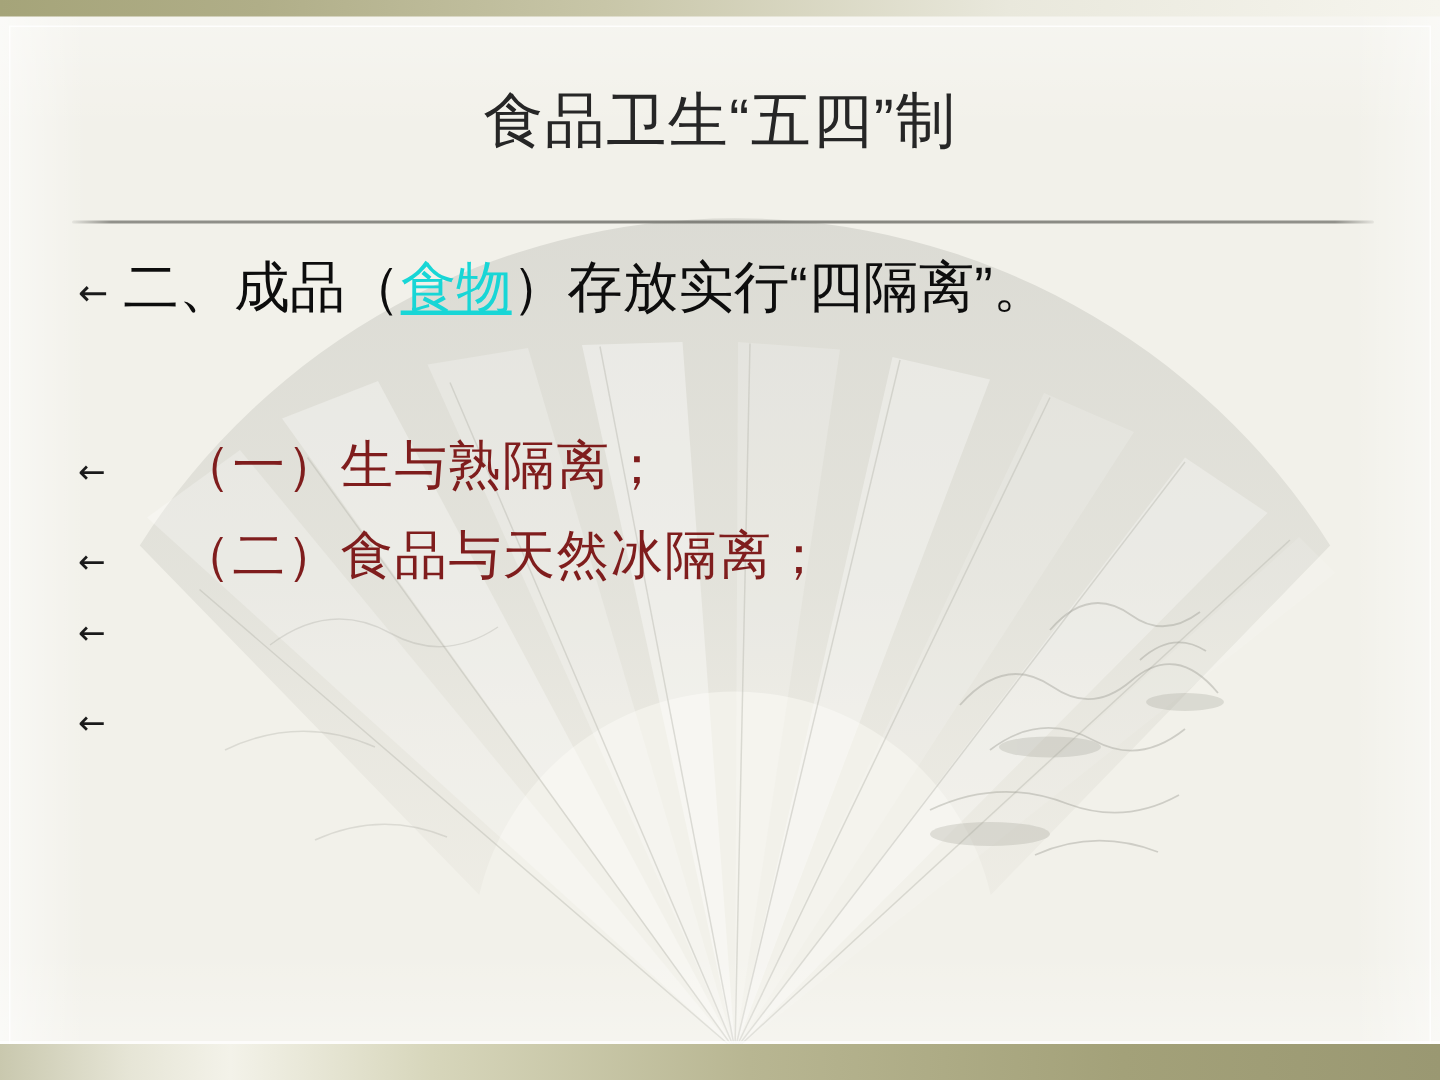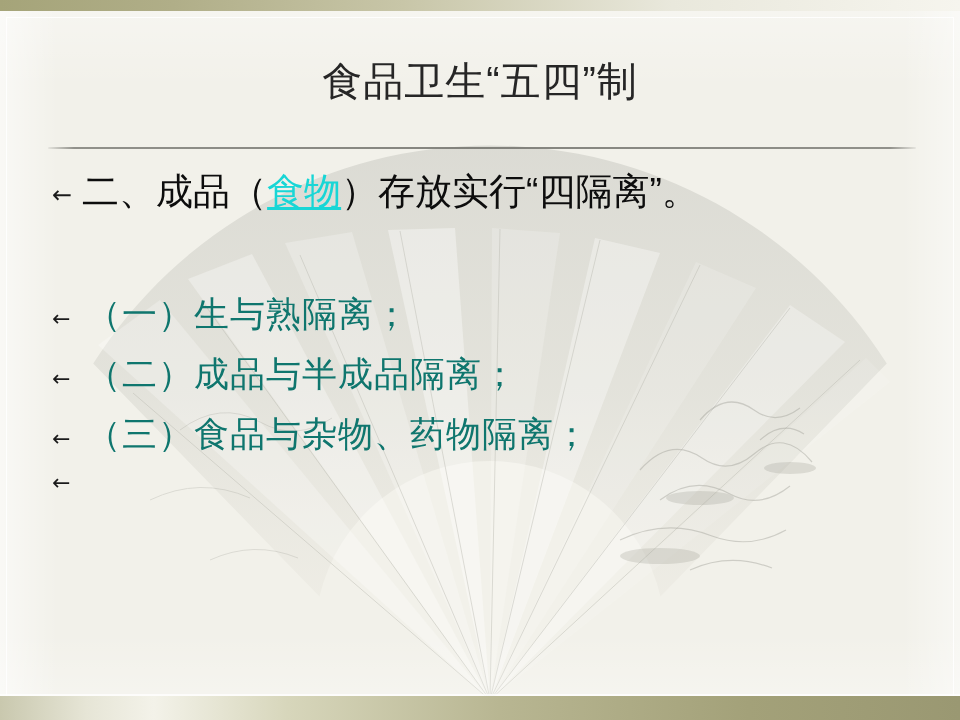--- a/index.html
+++ b/index.html
@@ -174,25 +174,26 @@
   }
   .bullet-mark {
     font-family: "DejaVu Sans", sans-serif;
     font-size: 22px;
     color: #1a1a1a;
     width: 34px;
     flex: 0 0 34px;
     line-height: 1;
   }
   .bullet-label {
-    font-family: Liberation Sans, sans-serif;
+    font-family: Liberation Mono, monospace;
     font-size: 35px;
-    color: #0f766e;
+    color: #7f1d1d;
     line-height: 1.25;
     letter-spacing: 1px;
+    margin-left: 33px;
   }
 </style>
 </head>
 <body>
 
 <div class="slide">
 
   <svg class="fan-watermark" viewBox="0 0 960 720" preserveAspectRatio="none">
     <defs>
       <clipPath id="fanClip">
@@ -292,32 +293,31 @@
 
     <div class="bullet-list">
 
       <div class="bullet-item">
         <span class="bullet-mark">←</span>
         <span class="bullet-label">（一）生与熟隔离；</span>
       </div>
 
       <div class="bullet-item">
         <span class="bullet-mark">←</span>
-        <span class="bullet-label">（二）成品与半成品隔离；</span>
-      </div>
-
-      <div class="bullet-item">
-        <span class="bullet-mark">←</span>
-        <span class="bullet-label">（三）食品与杂物、药物隔离；</span>
+        <span class="bullet-label">（二）食品与天然冰隔离；</span>
       </div>
 
       <div class="bullet-item">
         <span class="bullet-mark">←</span>
       </div>
 
+      <div class="bullet-item">
+        <span class="bullet-mark">←</span>
+      </div>
+
     </div>
   </div>
 
   <div class="inner-frame"></div>
   <div class="band-top"></div>
   <div class="band-bottom"></div>
 
 </div>
 
 </body></html>

